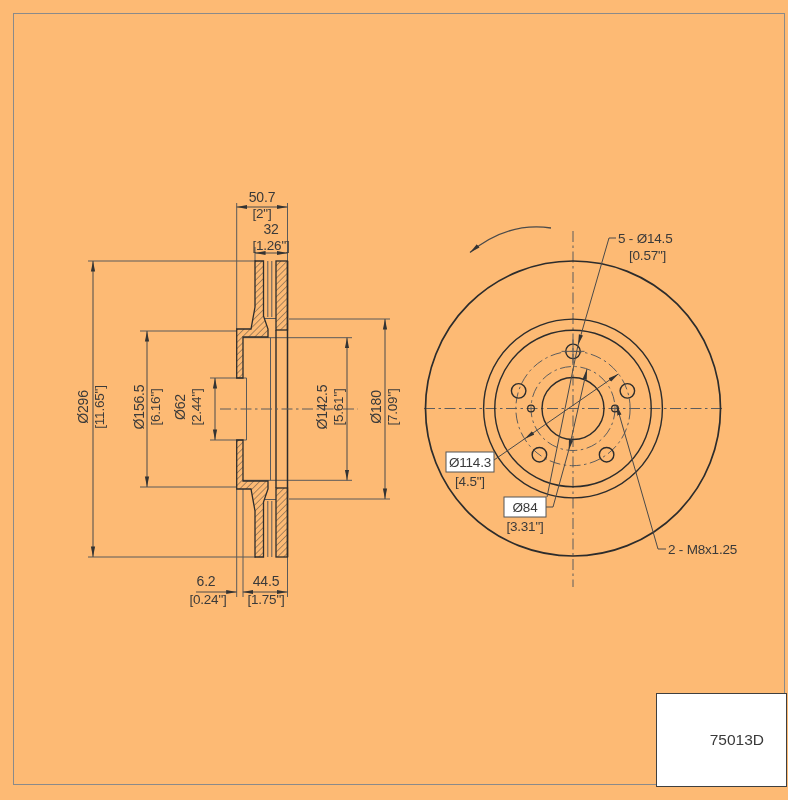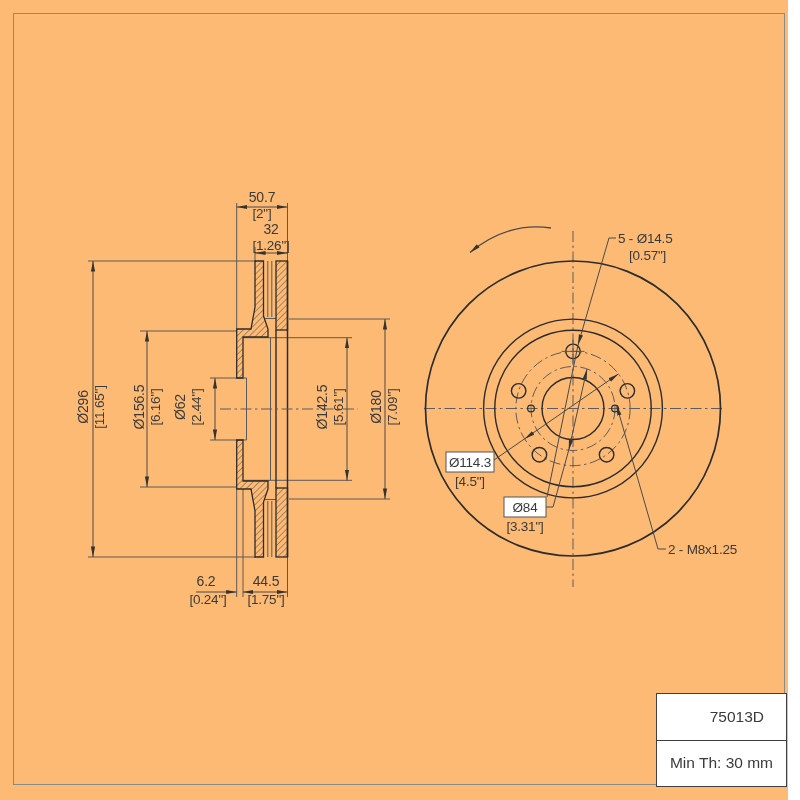--- a/index.html
+++ b/index.html
@@ -172,15 +172,14 @@
         <text x="525" y="511.5" text-anchor="middle">Ø84</text>
         <text x="525" y="531" text-anchor="middle">[3.31"]</text>
 
         <text x="668" y="554">2 - M8x1.25</text>
       </g>
     </g>
   </svg>
 
   <div class="title-block">
     <div class="tb-row">75013D</div>
-    <div class="tb-row">Min Th: 30 mm</div>
   </div>
 </div>
 
 </body></html>

